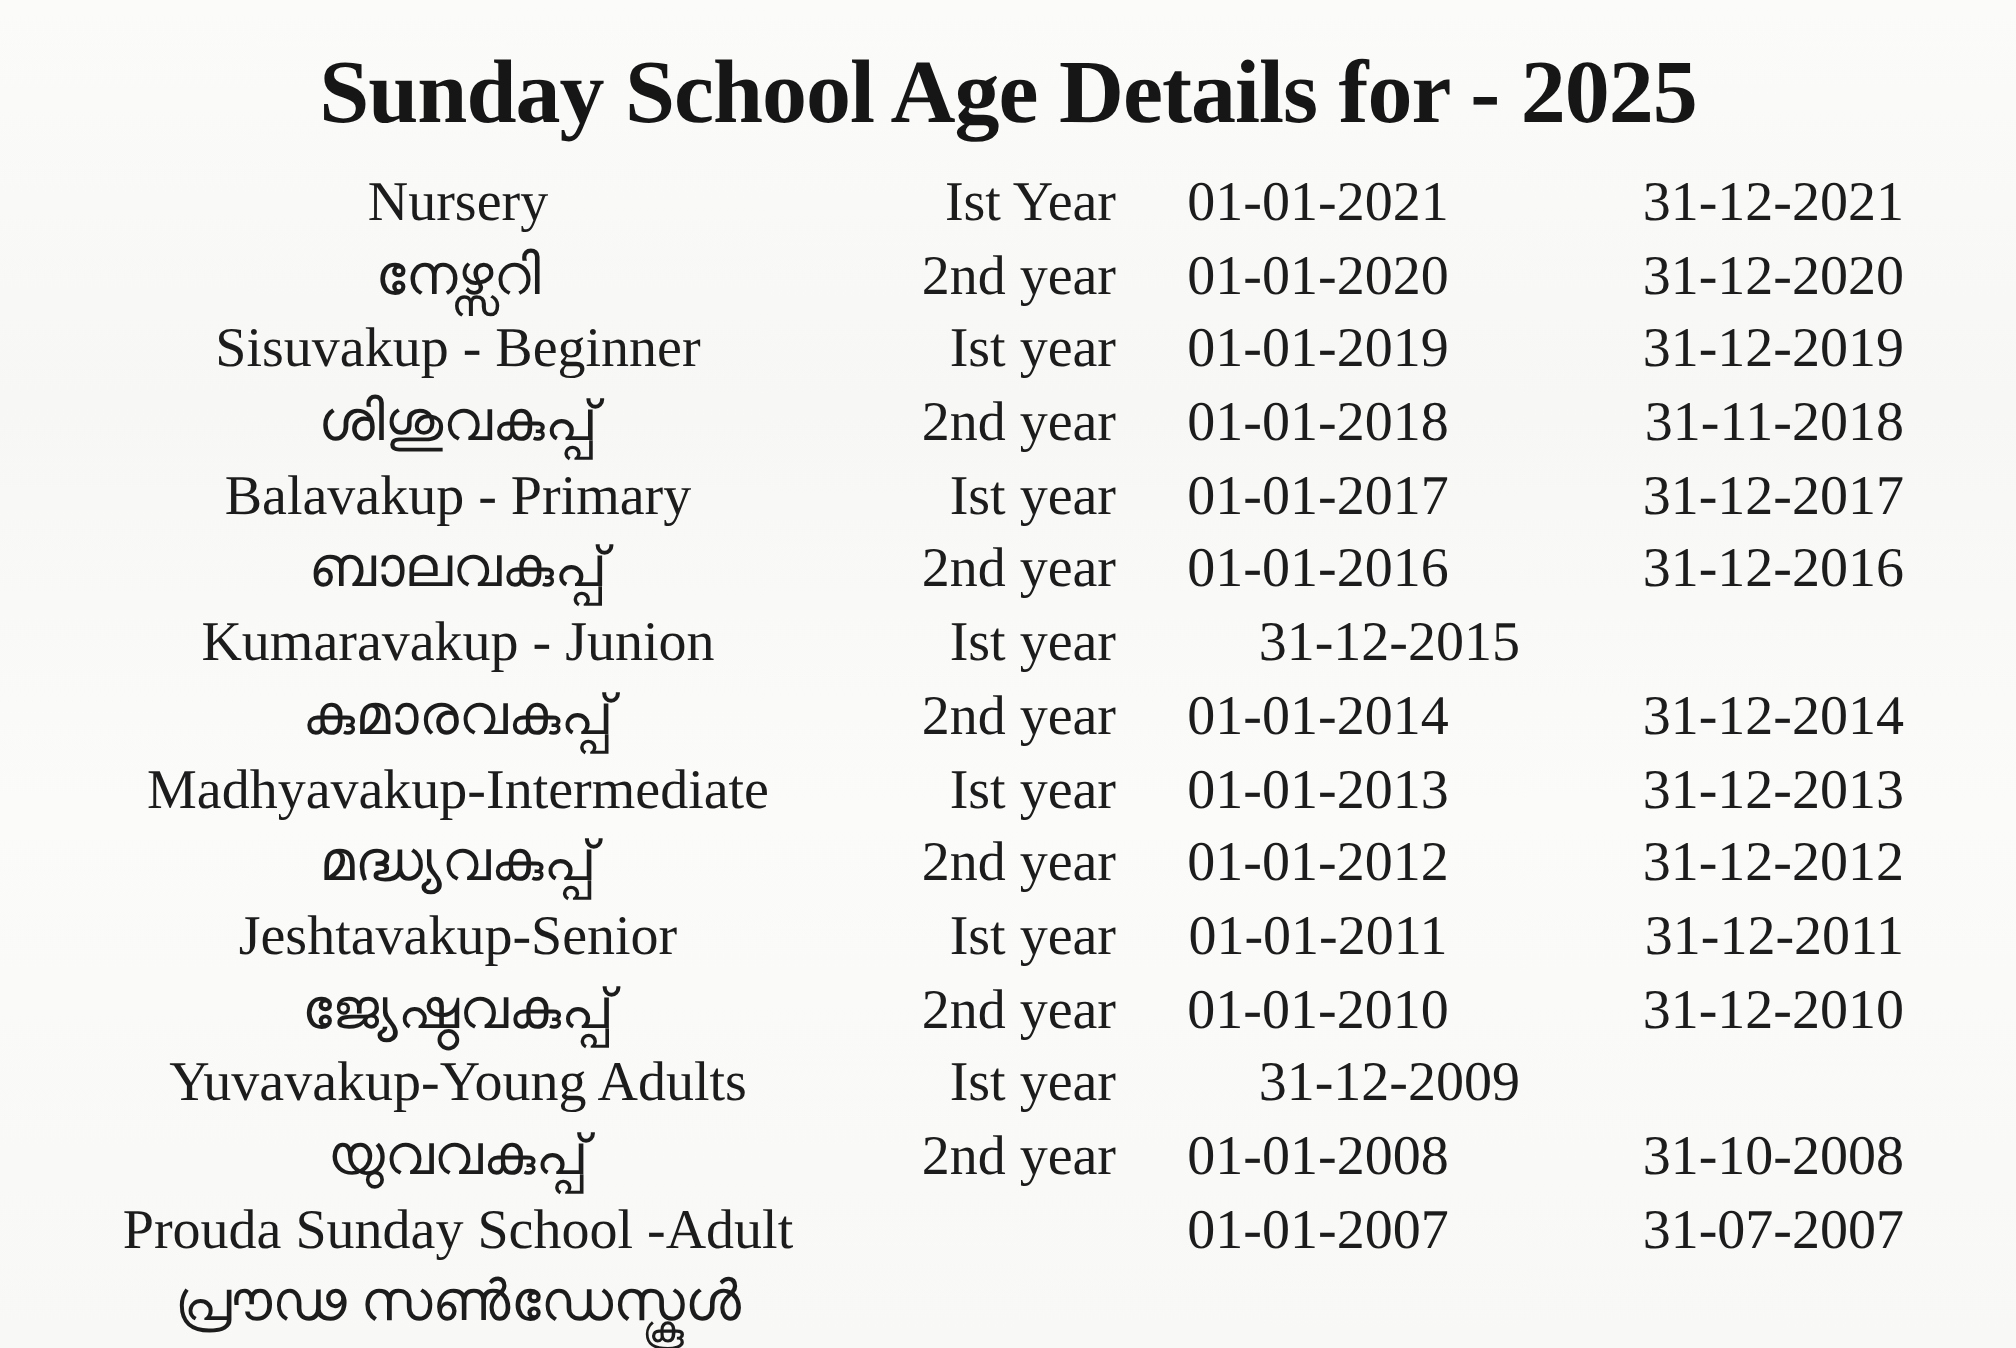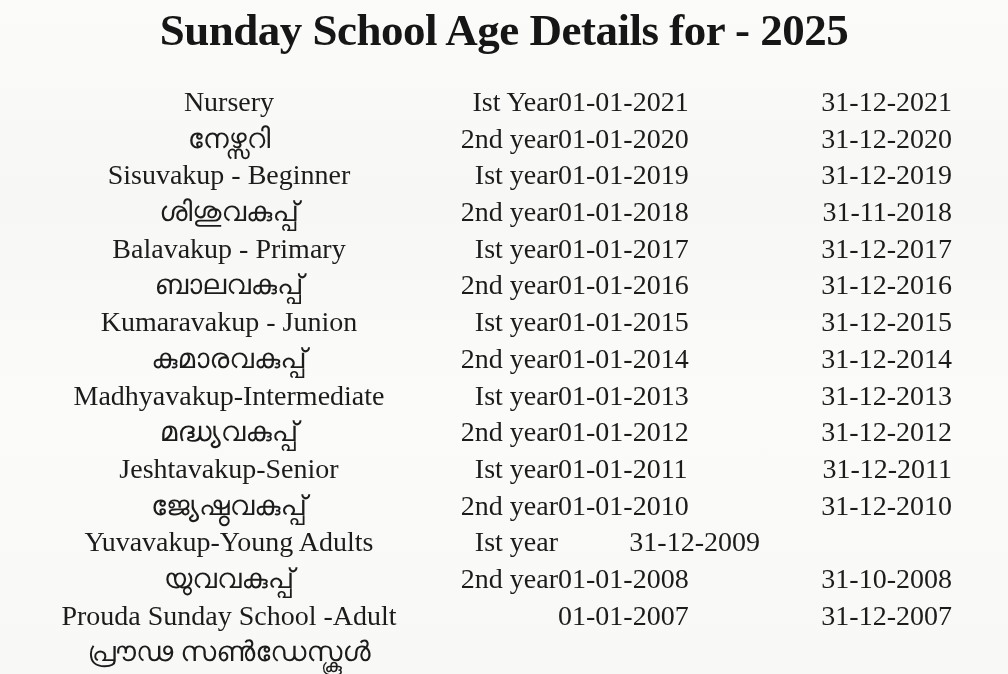--- a/index.html
+++ b/index.html
@@ -9,21 +9,21 @@
     overflow: hidden;
     font-family: "Liberation Serif", "DejaVu Serif", serif;
     color: #1c1c1c;
   }
   .page {
     width: 1008px; height: 674px;
     position: relative;
     background: linear-gradient(180deg, #fbfbfa 0%, #f7f7f5 30%, #fbfbfa 60%, #f8f8f6 100%);
   }
   .title {
-    padding-top: 0;
+    padding-top: 16px;
     text-align: center;
     font-weight: bold;
     font-size: 45px;
     letter-spacing: -0.5px;
     line-height: 1.35;
     color: #161616;
   }
   .age-table {
     position: absolute;
     top: 84px;
@@ -38,21 +38,21 @@
     align-items: baseline;
     overflow: visible;
   }
   .cell {
     font-size: 28px;
     line-height: 36.7px;
     white-space: nowrap;
   }
   .class-name-cell { text-align: center; }
   .year-cell       { text-align: right; }
-  .start-date-cell { text-align: left; }
+  .start-date-cell { text-align: center; }
   .end-date-cell   { text-align: right; }
 </style>
 </head>
 <body>
 
 <div class="page">
   <div class="title">Sunday School Age Details for - 2025</div>
 
   <div class="age-table">
       <div class="row">
@@ -87,21 +87,20 @@
       </div>
       <div class="row">
         <div class="cell class-name-cell">ബാലവകുപ്പ്</div>
         <div class="cell year-cell">2nd year</div>
         <div class="cell start-date-cell">01-01-2016</div>
         <div class="cell end-date-cell">31-12-2016</div>
       </div>
       <div class="row">
         <div class="cell class-name-cell">Kumaravakup - Junion</div>
         <div class="cell year-cell">Ist year</div>
-        <div class="cell start-date-cell">01-01-2015</div>
         <div class="cell end-date-cell">31-12-2015</div>
       </div>
       <div class="row">
         <div class="cell class-name-cell">കുമാരവകുപ്പ്</div>
         <div class="cell year-cell">2nd year</div>
         <div class="cell start-date-cell">01-01-2014</div>
         <div class="cell end-date-cell">31-12-2014</div>
       </div>
       <div class="row">
         <div class="cell class-name-cell">Madhyavakup-Intermediate</div>
@@ -135,21 +134,21 @@
       <div class="row">
         <div class="cell class-name-cell">യുവവകുപ്പ്</div>
         <div class="cell year-cell">2nd year</div>
         <div class="cell start-date-cell">01-01-2008</div>
         <div class="cell end-date-cell">31-10-2008</div>
       </div>
       <div class="row">
         <div class="cell class-name-cell">Prouda Sunday School -Adult</div>
         <div class="cell year-cell"></div>
         <div class="cell start-date-cell">01-01-2007</div>
-        <div class="cell end-date-cell">31-12-2007</div>
+        <div class="cell end-date-cell">31-07-2007</div>
       </div>
       <div class="row">
         <div class="cell class-name-cell">പ്രൗഢ സൺഡേസ്കൂൾ</div>
         <div class="cell year-cell"></div>
         <div class="cell start-date-cell"></div>
         <div class="cell end-date-cell"></div>
       </div>
     </div>
 </div>
 

